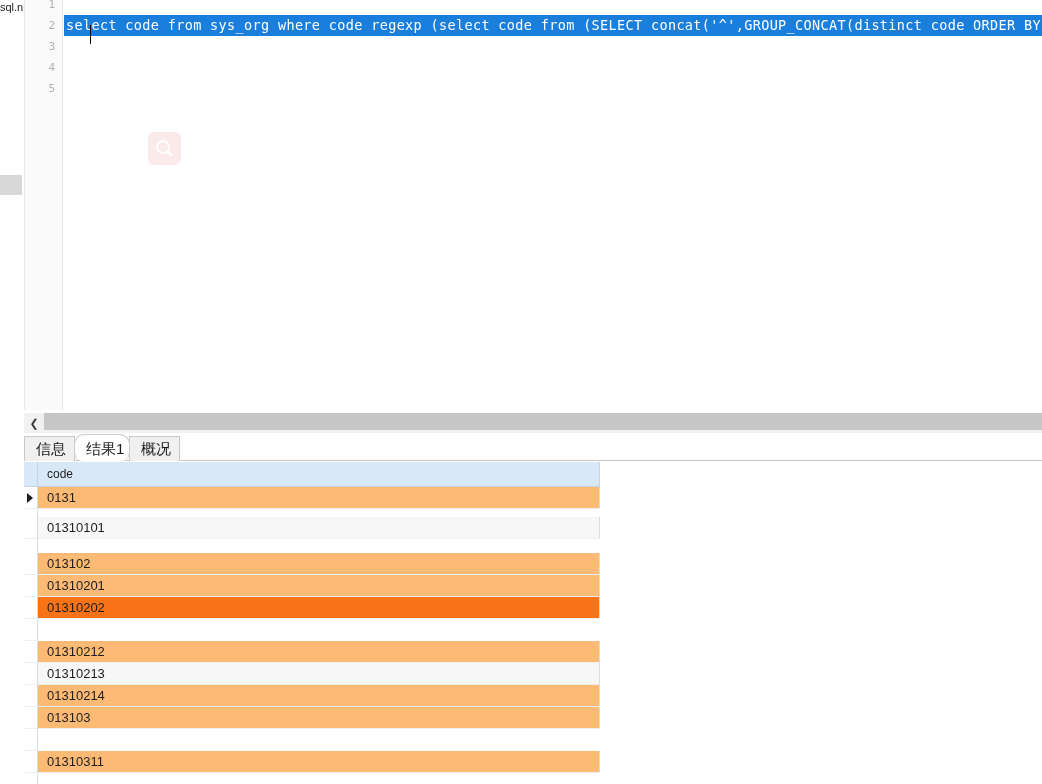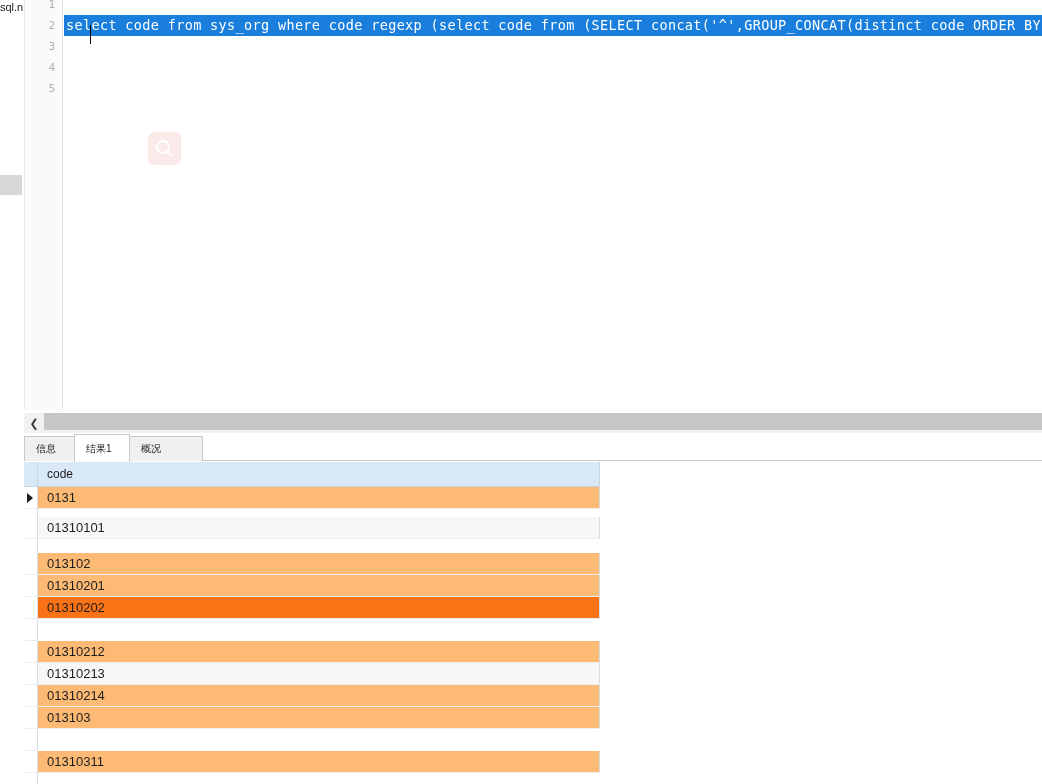--- a/index.html
+++ b/index.html
@@ -151,35 +151,36 @@
     width: 1018px; height: 27px;
     background: #ffffff;
     border-bottom: 1px solid #c8c8c8;
   }
   .tab {
     position: absolute;
     top: 2px;
     height: 25px;
     line-height: 24px;
     padding: 0 11px;
-    font-size: 10px;
+    font-size: 15px;
     color: #1a1a1a;
     background: #f0f0f0;
     border: 1px solid #c8c8c8;
     border-bottom: none;
     white-space: nowrap;
     font-family: "Liberation Sans", "DejaVu Sans", sans-serif;
   }
   .tab.active {
     background: #ffffff;
     border-color: #c8c8c8;
     top: 0;
     height: 28px;
     line-height: 27px;
     z-index: 3;
+    border-radius: 10px;
   }
 
   
   .grid {
     position: absolute;
     left: 24px; top: 462px;
     width: 1018px; height: 322px;
     background: #ffffff;
     overflow: hidden;
   }
@@ -286,21 +287,21 @@
 
   <div class="hscroll-row">
     <div class="hscroll-left-btn">❮</div>
     <div class="hscroll-track"></div>
     <div class="hscroll-thumb"></div>
   </div>
 
   <div class="tabstrip" id="tabstrip">
       <div class="tab" style="left: 0px; width: 51px;">信息</div>
       <div class="tab active" style="left: 50px; width: 56px;">结果1</div>
-      <div class="tab" style="left: 105px; width: 74px;">概况</div>
+      <div class="tab" style="left: 105px; width: 51px;">概况</div>
       <div class="tab" style="left: 168px; width: 51px; margin-top: 40px;">状态</div>
     </div>
 
   <div class="grid">
     <div class="grid-rowselect-col"></div>
     <div class="grid-header-corner"></div>
     <div class="grid-header">code</div>
     <div id="grid-rows">
         <div class="grid-row plain" style="top: 25px;">
           <div class="sel">

